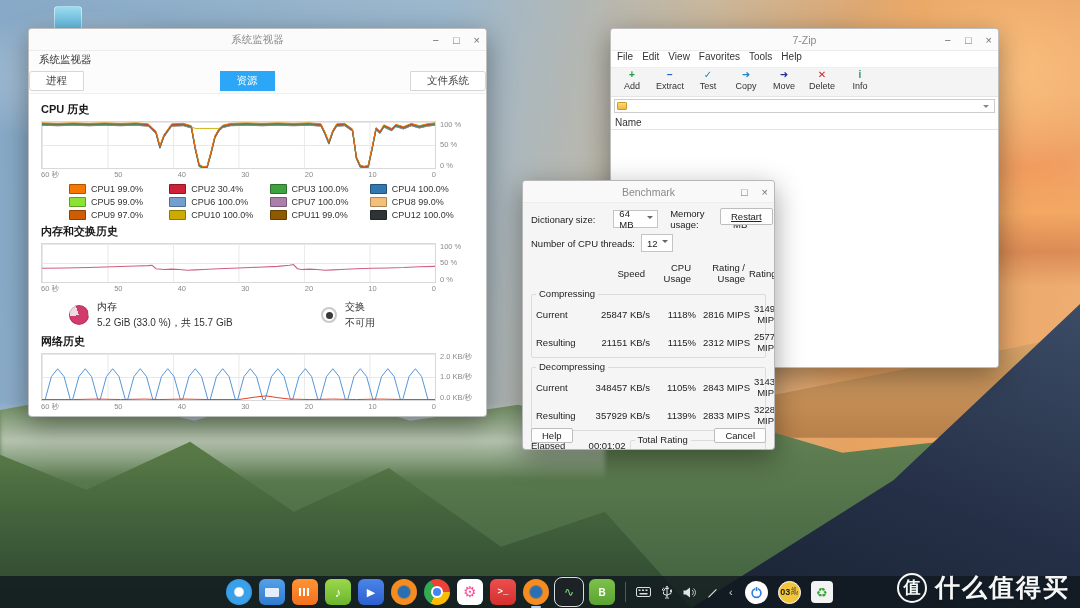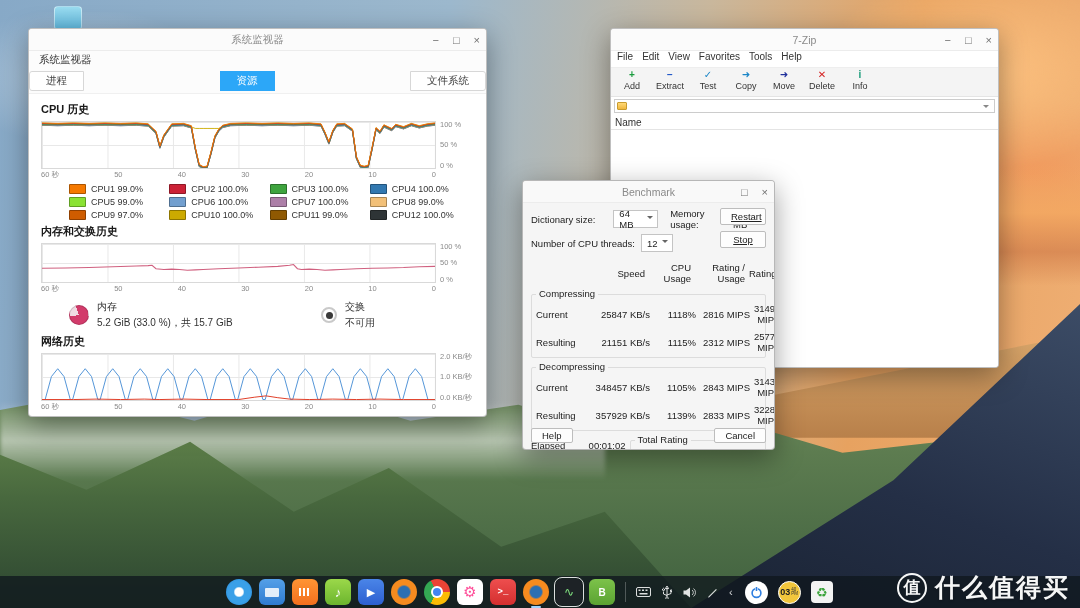--- a/index.html
+++ b/index.html
@@ -108,21 +108,21 @@
   .bench{left:522px;top:180px;width:253px;height:270px;background:#f5f5f5;z-index:30;font-size:9.5px;color:#222;}
   .bench .titlebar{background:#f9f9f9;}
   .b-body{padding:5px 8px 0 8px;position:relative;height:246px;}
   .b-row{display:flex;align-items:center;margin-bottom:4px;}
   .b-lbl{font-size:9.5px;color:#222;}
   .combo{border:1px solid #c4c4c4;background:#fff;height:18px;display:flex;align-items:center;
     padding:0 14px 0 5px;position:relative;font-size:9.5px;}
   .combo::after{content:'';position:absolute;right:4px;top:5px;border:3px solid transparent;border-top-color:#666;}
   .btn{border:1px solid #bdbdbd;background:#fdfdfd;border-radius:2px;font-size:9.5px;color:#222;
     padding:2px 10px;text-align:center;}
-  .b-btn-col{position:absolute;right:8px;top:5px;display:flex;flex-direction:column;gap:6px;width:46px;text-decoration:underline;}
+  .b-btn-col{position:absolute;right:8px;top:5px;display:flex;flex-direction:row;gap:6px;width:46px;text-decoration:underline;}
   .b-grid{display:grid;grid-template-columns:50px 64px 44px 52px 1fr;column-gap:2px;align-items:center;}
   .b-grid .num{text-align:right;padding-right:2px;}
   .b-cols{margin:10px 0 10px 0;}
   .b-cols span{font-size:9.5px;color:#222;}
   .group{border:1px solid #dcdcdc;border-radius:2px;position:relative;padding:8px 4px 4px 4px;margin-bottom:9px;background:#f5f5f5;}
   .group>.gtitle{position:absolute;top:-7px;left:4px;background:#f5f5f5;padding:0 3px;font-size:9.5px;}
   .group .b-grid{row-gap:6px;}
   .b-bottom{display:flex;margin-top:2px;}
   .b-stats{width:96px;display:grid;grid-template-columns:auto 1fr;row-gap:5px;column-gap:4px;}
   .b-stats .v{text-align:left;}
@@ -253,21 +253,21 @@
           <span>10</span>
           <span>0</span>
         </div>
       <div class="cpu-legend" id="cpu-legend">
           <div class="leg-item">
             <span class="swatch" style="background: rgb(245, 121, 0);"></span>
             <span class="leg-txt">CPU1 99.0%</span>
           </div>
           <div class="leg-item">
             <span class="swatch" style="background: rgb(204, 33, 54);"></span>
-            <span class="leg-txt">CPU2 100.0%</span>
+            <span class="leg-txt">CPU2 30.4%</span>
           </div>
           <div class="leg-item">
             <span class="swatch" style="background: rgb(62, 163, 62);"></span>
             <span class="leg-txt">CPU3 100.0%</span>
           </div>
           <div class="leg-item">
             <span class="swatch" style="background: rgb(50, 120, 176);"></span>
             <span class="leg-txt">CPU4 100.0%</span>
           </div>
           <div class="leg-item">

